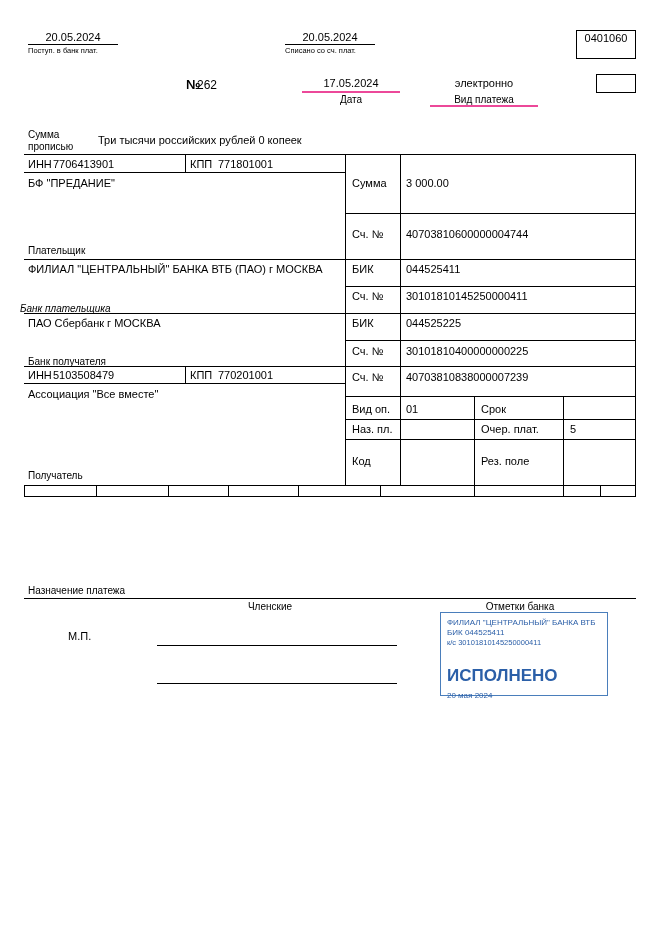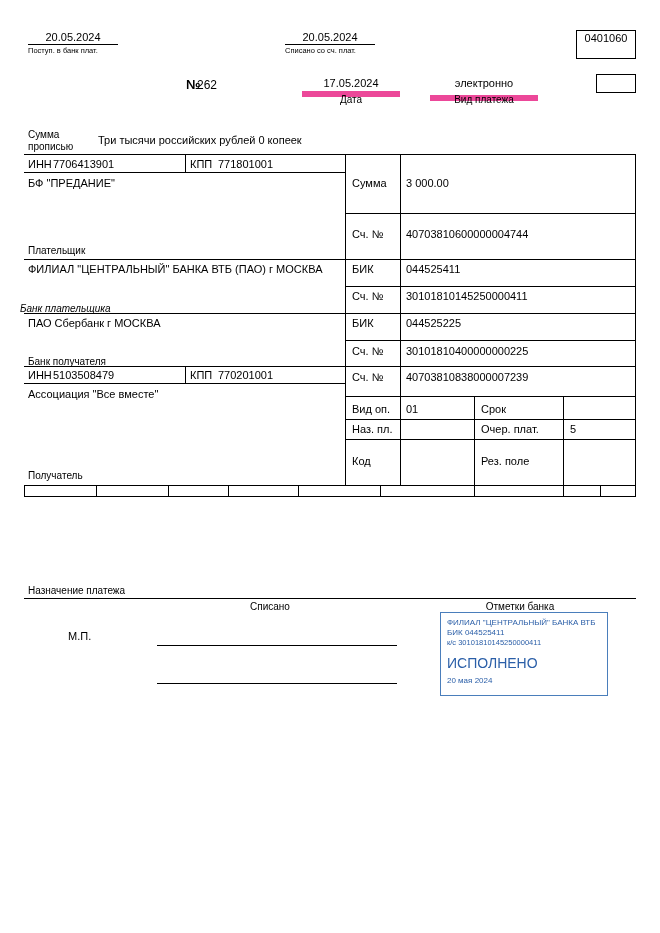--- a/index.html
+++ b/index.html
@@ -20,21 +20,21 @@
     width: 660px;
     height: 933px;
   }
   .abs { position: absolute; }
   .t10 { font-size: 10px; }
   .t11 { font-size: 11px; }
   .t12 { font-size: 12px; }
   .t13 { font-size: 13px; }
   .bold { font-weight: bold; }
   .center { text-align: center; }
-  .uline { border-bottom: 6px solid #ec4899; }
+  .uline { border-bottom: 2px solid #ec4899; }
   .box { border: 1px solid #000; box-sizing: border-box; }
 
   
   #date-in-bank-value, #date-written-off-value {
     border-bottom: 1px solid #000;
     text-align: center;
     font-size: 11px;
     padding-bottom: 1px;
   }
   #doc-code-box {
@@ -50,21 +50,21 @@
 
   
   #bank-stamp {
     border: 1px solid #4a7ebb;
     box-sizing: border-box;
     color: #2b5fa8;
     padding: 5px 6px;
   }
   #bank-stamp .s1 { font-size: 8px; line-height: 10px; }
   #bank-stamp .s2 { font-size: 7.5px; line-height: 10px; }
-  #bank-stamp .s3 { font-size: 14px; font-weight: normal; margin-top: 7px; }
+  #bank-stamp .s3 { font-size: 17px; font-weight: bold; margin-top: 18px; }
   #bank-stamp .s4 { font-size: 8px; margin-top: 5px; }
 
   .sigline { border-bottom: 1px solid #000; height: 0; }
 </style>
 </head>
 <body>
 
 <div class="page">
 
   <div class="abs" style="left:28px; top:31px; width:90px;">
@@ -78,21 +78,21 @@
   </div>
 
   <div id="doc-code-box" class="abs" style="left:576px; top:30px; width:60px; height:29px;">0401060</div>
 
   <div class="abs bold t13" style="left:186px; top:77px;">№</div>
   <div class="abs t12" style="left:197px; top:78px;">262</div>
 
   <div class="abs center t11 uline" style="left:302px; top:77px; width:98px; padding-bottom:2px;">17.05.2024</div>
   <div class="abs center t10" style="left:302px; top:94px; width:98px;">Дата</div>
 
-  <div class="abs center t11 uline" style="left:430px; top:77px; width:108px; padding-bottom:6px;">электронно</div>
+  <div class="abs center t11 uline" style="left:430px; top:77px; width:108px; padding-bottom:16px;">электронно</div>
   <div class="abs center t10" style="left:430px; top:94px; width:108px;">Вид платежа</div>
 
   <div class="abs box" style="left:596px; top:74px; width:40px; height:19px;"></div>
 
   <div class="abs t10" style="left:28px; top:129px; width:64px; line-height:12px;">
     <span>Сумма</span><br>
     <span>прописью</span>
   </div>
   <div class="abs t11" style="left:98px; top:134px;">Три тысячи российских рублей 0 копеек</div>
 
@@ -190,21 +190,21 @@
   <div class="line" style="left:380px; top:485px; width:1px; height:11px;"></div>
   <div class="line" style="left:474px; top:485px; width:1px; height:11px;"></div>
   <div class="line" style="left:563px; top:485px; width:1px; height:11px;"></div>
   <div class="line" style="left:600px; top:485px; width:1px; height:11px;"></div>
   <div class="line" style="left:635px; top:485px; width:1px; height:11px;"></div>
   <div class="line" style="left:24px; top:496px; width:612px; height:1px;"></div>
 
   <div class="abs t10" style="left:28px; top:585px;">Назначение платежа</div>
   <div class="line" style="left:24px; top:598px; width:612px; height:1px;"></div>
 
-  <div class="abs t10 center" style="left:180px; top:601px; width:180px;">Списано</div>
+  <div class="abs t10 center" style="left:180px; top:601px; width:180px;">Членские</div>
   <div class="abs t10 center" style="left:430px; top:601px; width:180px;">Отметки банка</div>
 
   <div class="abs t11" style="left:68px; top:630px;">М.П.</div>
 
   <div class="abs sigline" style="left:157px; top:645px; width:240px;"></div>
   <div class="abs sigline" style="left:157px; top:683px; width:240px;"></div>
 
   <div id="bank-stamp" class="abs" style="left:440px; top:612px; width:168px; height:84px;">
     <div class="s1">ФИЛИАЛ "ЦЕНТРАЛЬНЫЙ" БАНКА ВТБ</div>
     <div class="s1">БИК 044525411</div>

